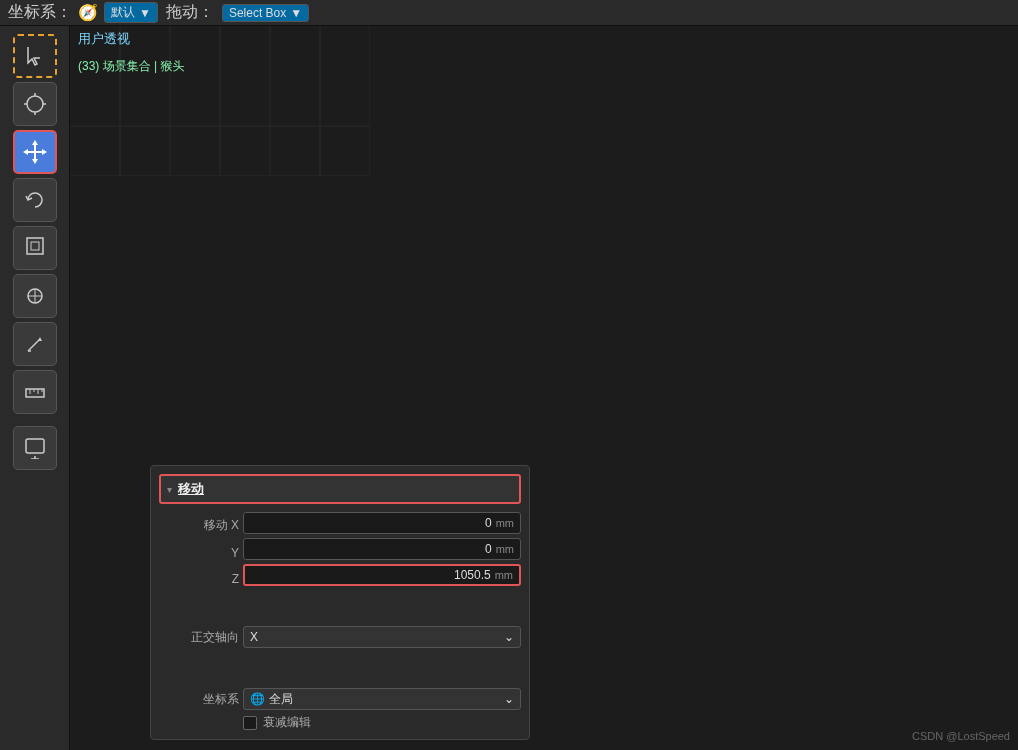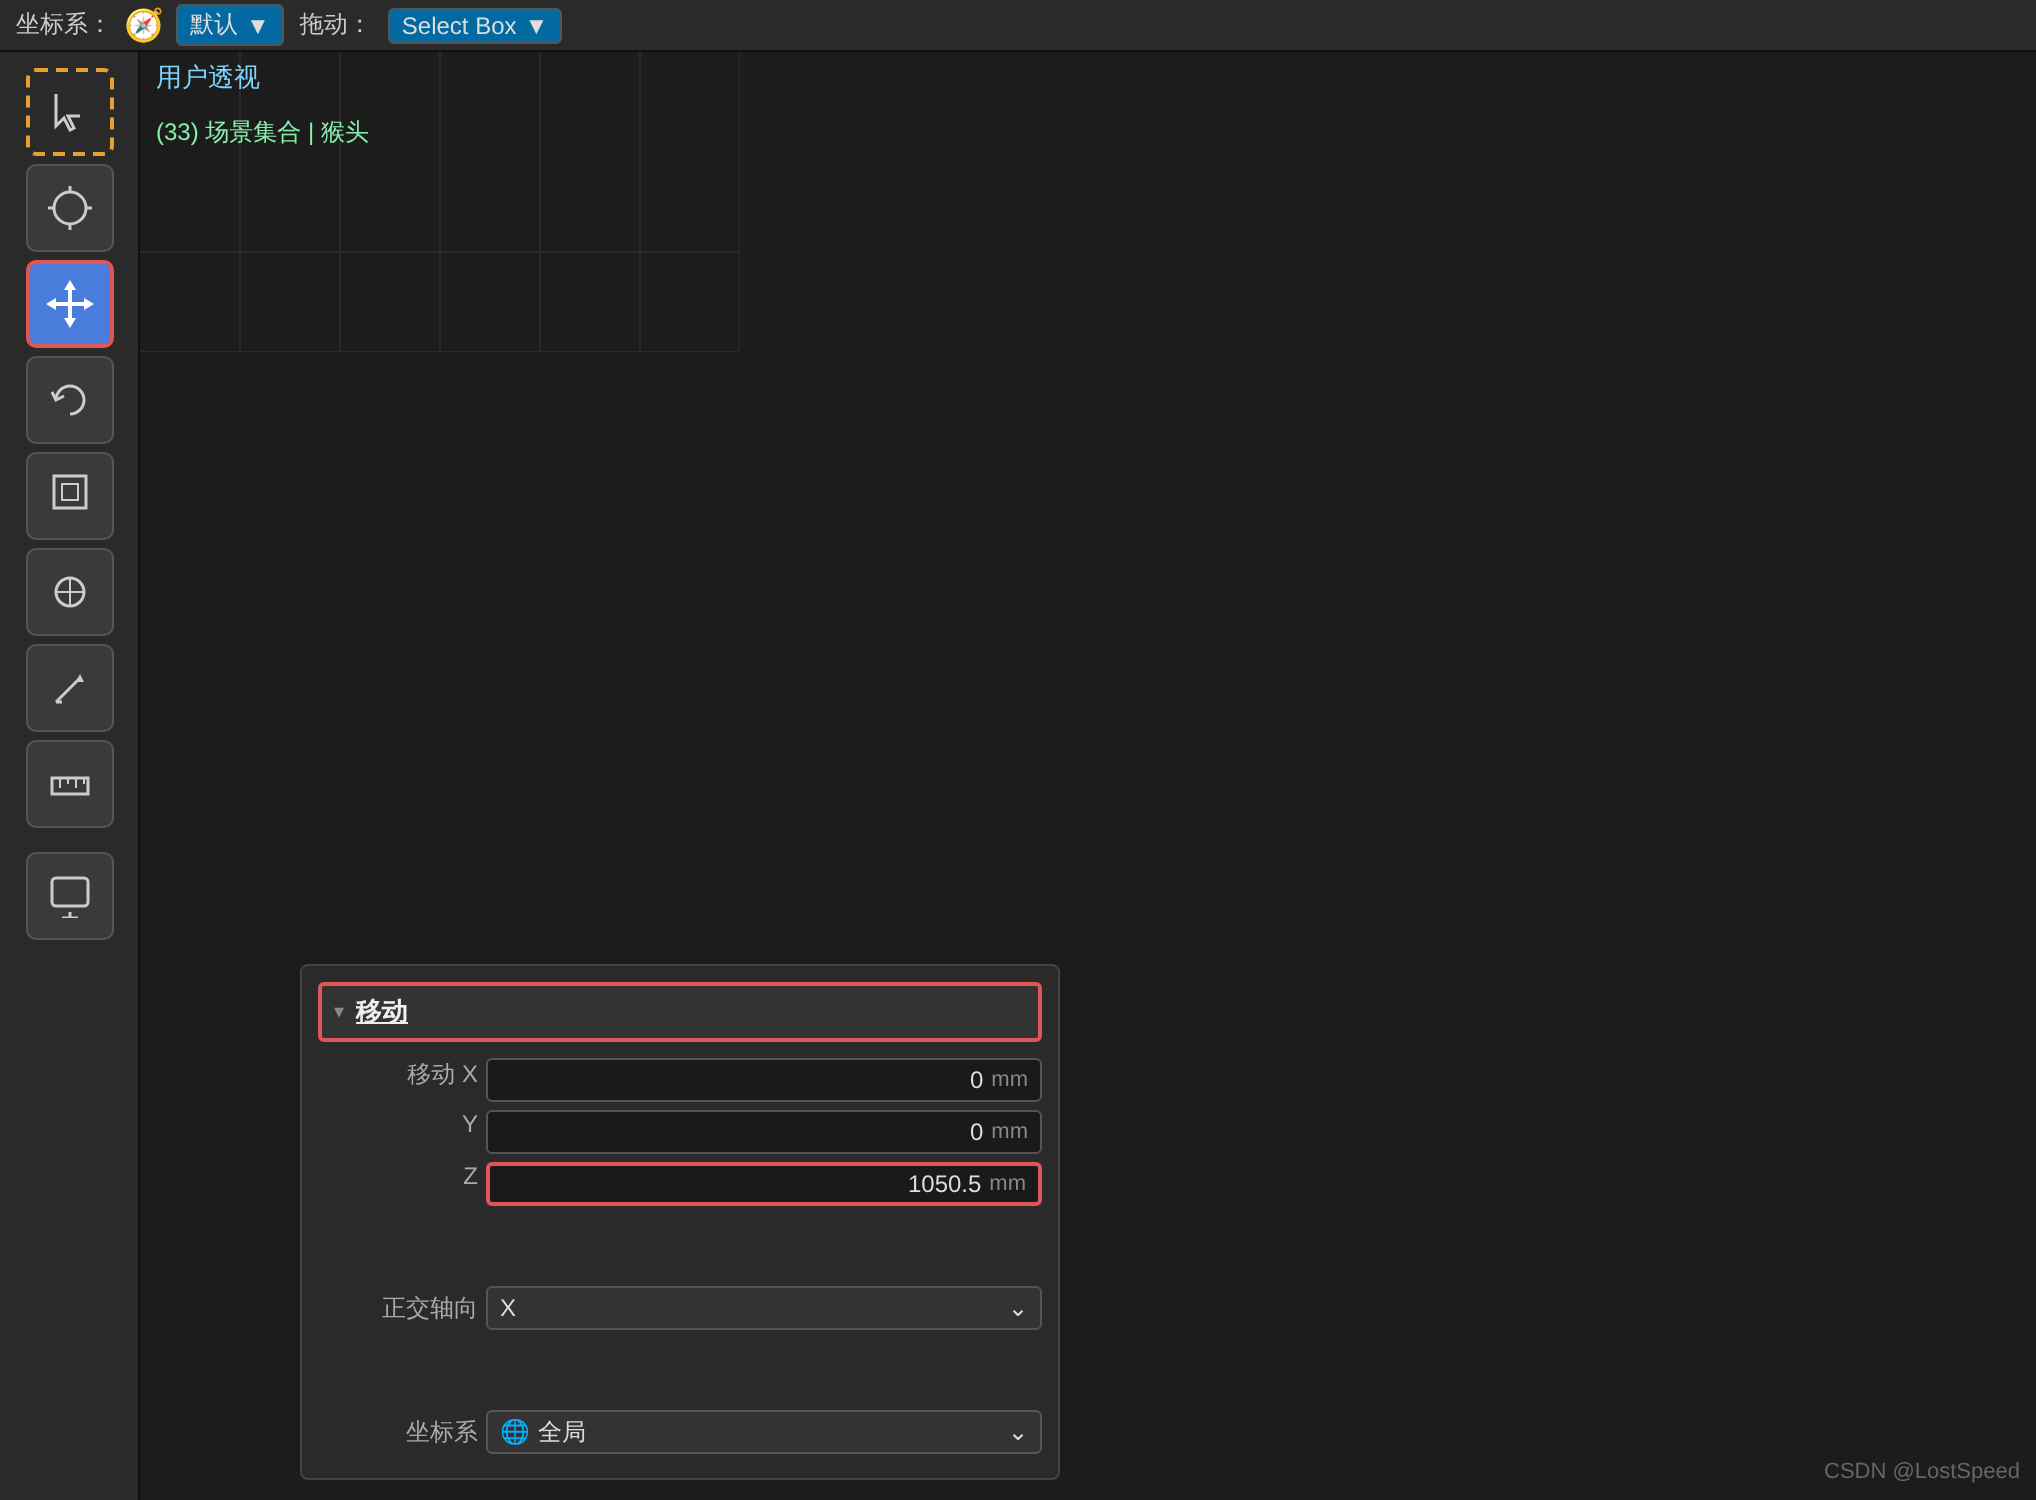--- a/index.html
+++ b/index.html
@@ -22,21 +22,21 @@
       background: #2a2a2a;
       display: flex;
       align-items: center;
       padding: 0 8px;
       gap: 8px;
       z-index: 100;
       border-bottom: 1px solid #111;
     }
     .toolbar-label {
       color: #ccc;
-      font-size: 12px;
+      font-size: 16px;
     }
     .toolbar-dropdown {
       background: #0369a1;
       border: 1px solid #555;
       color: #ddd;
       font-size: 12px;
       padding: 1px 6px;
       border-radius: 3px;
       display: flex;
       align-items: center;
@@ -154,21 +154,21 @@
       font-weight: bold;
       text-decoration: underline;
     }
     .panel-chevron {
       color: #888;
       font-size: 10px;
     }
 
     .panel-row {
       display: flex;
-      align-items: flex-start;
+      align-items: flex-end;
       margin-bottom: 4px;
       gap: 4px;
     }
     .panel-row-label {
       color: #aaa;
       font-size: 12px;
       text-align: right;
       flex: 0 0 80px;
     }
     .panel-input {
@@ -494,16 +494,20 @@
       <span class="panel-row-label">坐标系</span>
       <div class="panel-dropdown">
         <span style="display:flex;align-items:center;gap:4px;">
           <span>🌐</span>
           <span>全局</span>
         </span>
         <span>⌄</span>
       </div>
     </div>
 
+    <div class="panel-checkbox-row">
+      <div class="panel-checkbox"></div>
+      <span class="panel-checkbox-label">衰减编辑</span>
+    </div>
   </div>
 
   <div class="watermark">CSDN @LostSpeed</div>
 </div>
 
 </body></html>

